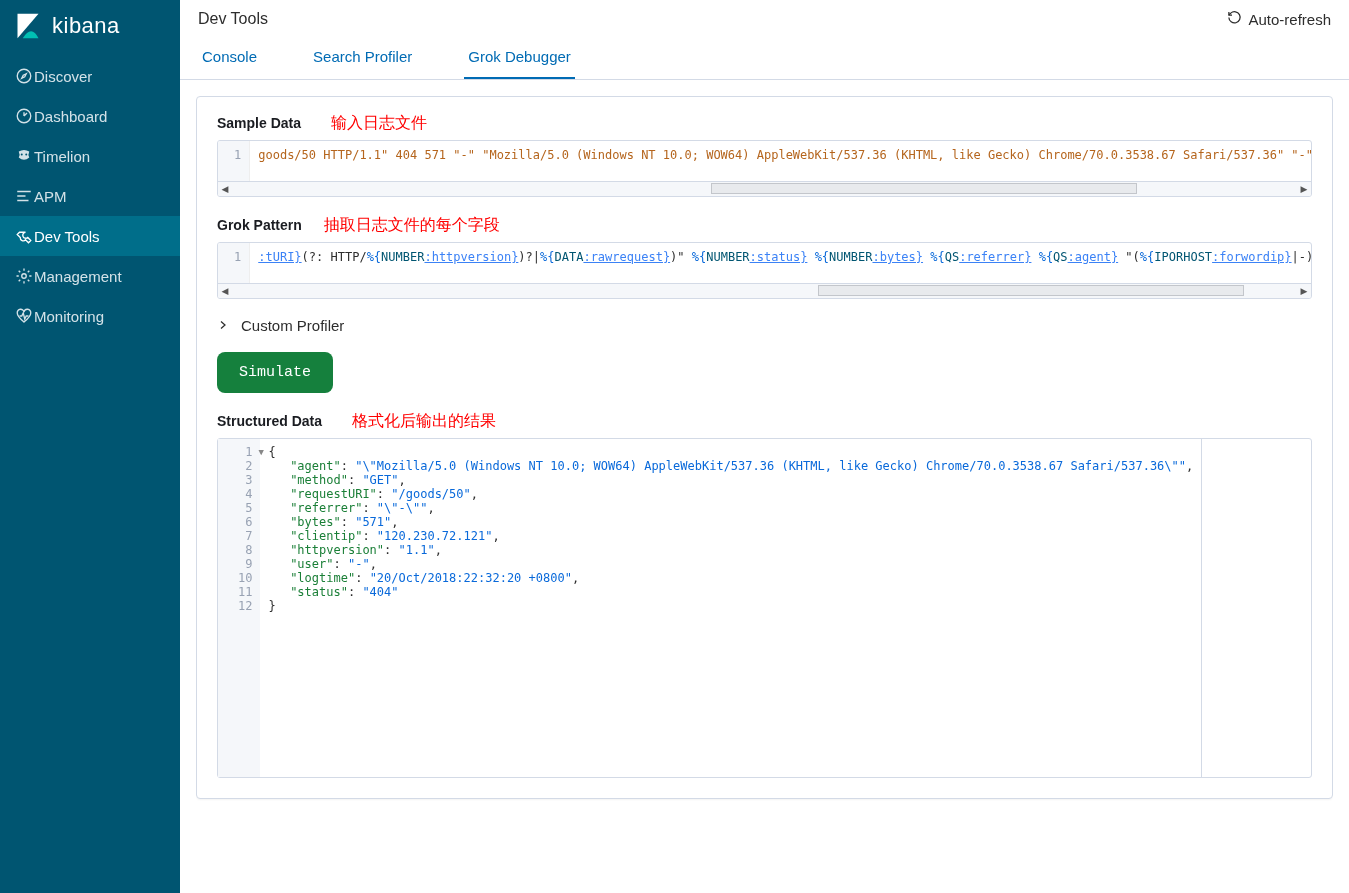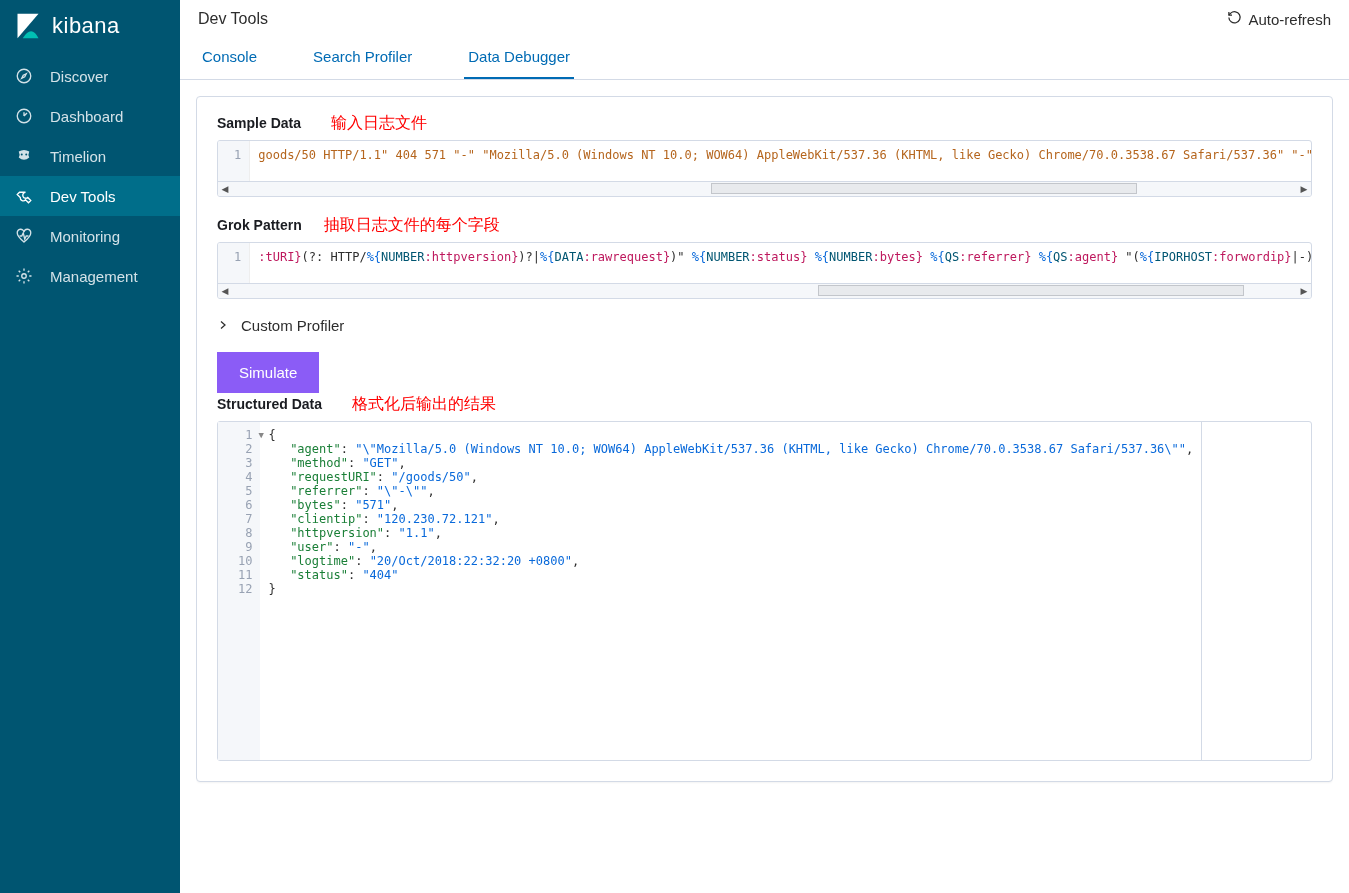--- a/index.html
+++ b/index.html
@@ -3,21 +3,21 @@
 <meta charset="utf-8">
 <style>
 * { margin: 0; padding: 0; box-sizing: border-box; }
 body { font-family: -apple-system, BlinkMacSystemFont, "Segoe UI", Helvetica, Arial, sans-serif; font-size: 14px; color: #2d2d2d; background: #fff; }
 .app { display: flex; height: 893px; width: 1349px; overflow: hidden; }
 .sidebar { width: 180px; background: #005571; color: #fff; display: flex; flex-direction: column; flex-shrink: 0; }
 .logo { display: flex; align-items: center; padding: 12px 14px 16px; gap: 10px; }
 .logo-icon { width: 28px; height: 28px; position: relative; }
 .logo-text { font-size: 22px; font-weight: 400; letter-spacing: 0.5px; color: #fff; }
 .nav { list-style: none; flex: 1; }
-.nav-item { display: flex; align-items: center; padding: 10px 14px; gap: 16px; cursor: pointer; color: #d3e2e8; font-size: 15px; }
+.nav-item { display: flex; align-items: center; padding: 10px 14px; cursor: pointer; color: #d3e2e8; font-size: 15px; }
 .nav-item.active { background: #006e8a; color: #fff; }
 .nav-icon { width: 20px; height: 20px; display: inline-flex; align-items: center; justify-content: center; flex-shrink: 0; }
 .collapse-item { padding: 10px 14px; display: flex; align-items: center; gap: 16px; cursor: pointer; color: #d3e2e8; font-size: 15px; }
 .main { flex: 1; display: flex; flex-direction: column; overflow: hidden; }
 .topbar { display: flex; align-items: center; justify-content: space-between; padding: 10px 18px 6px; }
 .topbar-title { font-size: 16px; color: #2d2d2d; }
 .auto-refresh { display: flex; align-items: center; gap: 6px; color: #2d2d2d; cursor: pointer; font-size: 15px; }
 .tabs { display: flex; gap: 48px; padding: 4px 18px 0; border-bottom: 1px solid #d3dae6; }
 .tab { padding: 10px 4px 12px; color: #006bb4; cursor: pointer; font-size: 15px; border-bottom: 2px solid transparent; }
 .tab.active { border-bottom-color: #006bb4; font-weight: 500; }
@@ -28,35 +28,35 @@
 .editor { border: 1px solid #d3dae6; border-radius: 3px; background: #fff; margin-bottom: 18px; overflow: hidden; }
 .editor-body { display: flex; font-family: Consolas, Menlo, monospace; font-size: 12px; min-height: 40px; }
 .gutter { background: #f5f7fa; color: #98a2b3; text-align: right; padding: 6px 8px 6px 16px; user-select: none; border-right: 1px solid #eee; }
 .gutter div { line-height: 16px; }
 .code { padding: 6px 8px; white-space: pre; overflow: hidden; flex: 1; line-height: 16px; }
 .hbar { height: 15px; background: #f5f7fa; border-top: 1px solid #d3dae6; position: relative; display: flex; align-items: center; }
 .hbar .arrow { width: 14px; height: 14px; display: flex; align-items: center; justify-content: center; font-size: 9px; color: #555; }
 .hbar .track { flex: 1; height: 100%; position: relative; }
 .hbar .thumb { position: absolute; top: 1px; height: 11px; background: #e8eaed; border: 1px solid #c3c6cb; }
 .custom-row { display: flex; align-items: center; gap: 12px; margin: 6px 0 18px; cursor: pointer; color: #2d2d2d; font-size: 15px; }
-.btn { background: #8b5cf6; color: #fff; border: none; border-radius: 0; padding: 12px 22px; font-size: 15px; cursor: pointer; }
+.btn { background: #15803d; color: #fff; border: none; border-radius: 8px; padding: 12px 22px; font-size: 15px; cursor: pointer; font-family: Liberation Mono, monospace; }
 .output-editor { border: 1px solid #d3dae6; border-radius: 3px; display: flex; font-family: Consolas, Menlo, monospace; font-size: 12px; min-height: 340px; margin-top: 6px; }
 .output-gutter { background: #f5f7fa; color: #98a2b3; text-align: right; padding: 6px 8px 6px 20px; user-select: none; }
 .output-gutter div { line-height: 14px; }
 .output-code { padding: 6px 8px; white-space: pre; flex: 1; line-height: 14px; position: relative; }
 .fold-caret { position: absolute; left: -2px; top: 6px; font-size: 9px; color: #888; }
 .vline { width: 1px; background: #d3dae6; }
 .json-key { color: #1a7f37; }
 .json-str { color: #0969da; }
 .tok-brace { color: #2d2d2d; }
 .tok-str { color: #b5651d; }
 .tok-kw { color: #0969da; }
-.tok-var { color: #be185d; }
+.tok-var { color: #3b82f6; text-decoration: underline; }
 .tok-name { color: #005571; }
-.sp { margin-top: 1px; }
+.sp { margin-top: 18px; }
 </style>
 </head>
 <body>
 
 <div class="app">
   <aside class="sidebar">
     <div class="logo">
       <span class="logo-icon">
         <svg viewBox="0 0 32 32" width="28" height="28">
             <path d="M4 2 L28 2 L4 30 Z" fill="#fff"></path>
@@ -87,65 +87,73 @@
       <li class="nav-item">
         <span class="nav-icon">
             <svg width="18" height="18" viewBox="0 0 24 24" fill="#d3e2e8">
               <path d="M5 6 Q12 2 19 6 Q17 10 19 14 Q12 20 5 14 Q7 10 5 6 Z"></path>
               <circle cx="9" cy="10" r="1.3" fill="#005571"></circle>
               <circle cx="15" cy="10" r="1.3" fill="#005571"></circle>
             </svg>
           </span>
         <span>Timelion</span>
       </li>
+      <li class="nav-item">
+        <span class="nav-icon">
+            <svg width="18" height="18" viewBox="0 0 24 24" stroke="#d3e2e8" fill="none" stroke-width="1.8">
+              <path d="M3 6 H21 M3 12 H14 M3 18 H18"></path>
+            </svg>
+          </span>
+        <span>APM</span>
+      </li>
       <li class="nav-item active">
         <span class="nav-icon">
             <svg width="18" height="18" viewBox="0 0 24 24" stroke="#fff" fill="none" stroke-width="1.8">
               <path d="M14 7 a4 4 0 1 0 3 7 L21 18 L18 21 L14 17 a4 4 0 0 1 -7 -3 L3 10 L6 7 Z"></path>
             </svg>
           </span>
         <span>Dev Tools</span>
       </li>
       <li class="nav-item">
         <span class="nav-icon">
             <svg width="18" height="18" viewBox="0 0 24 24" stroke="#d3e2e8" fill="none" stroke-width="1.8">
+              <circle cx="12" cy="12" r="3"></circle>
+              <path d="M12 2 V5 M12 19 V22 M4.9 4.9 L7 7 M17 17 L19.1 19.1 M2 12 H5 M19 12 H22 M4.9 19.1 L7 17 M17 7 L19.1 4.9"></path>
+            </svg>
+          </span>
+        <span>Management</span>
+      </li>
+      <li class="nav-item">
+        <span class="nav-icon">
+            <svg width="18" height="18" viewBox="0 0 24 24" stroke="#d3e2e8" fill="none" stroke-width="1.8">
               <path d="M12 20 C6 15 3 12 3 8 a4 4 0 0 1 9 -1 a4 4 0 0 1 9 1 c0 4 -3 7 -9 12 Z"></path>
               <path d="M6 12 H9 L11 8 L13 16 L15 12 H18"></path>
             </svg>
           </span>
         <span>Monitoring</span>
-      </li>
-      <li class="nav-item">
-        <span class="nav-icon">
-            <svg width="18" height="18" viewBox="0 0 24 24" stroke="#d3e2e8" fill="none" stroke-width="1.8">
-              <circle cx="12" cy="12" r="3"></circle>
-              <path d="M12 2 V5 M12 19 V22 M4.9 4.9 L7 7 M17 17 L19.1 19.1 M2 12 H5 M19 12 H22 M4.9 19.1 L7 17 M17 7 L19.1 4.9"></path>
-            </svg>
-          </span>
-        <span>Management</span>
       </li>
     </ul>
   </aside>
 
   <div class="main">
     <div class="topbar">
       <div class="topbar-title">Dev Tools</div>
       <div class="auto-refresh">
         <span><svg width="15" height="15" viewBox="0 0 24 24" stroke="#2d2d2d" fill="none" stroke-width="2">
               <path d="M3 12 a9 9 0 1 0 3 -7 L3 8"></path>
               <path d="M3 3 V8 H8"></path>
             </svg></span>
         <span>Auto-refresh</span>
       </div>
     </div>
 
     <div class="tabs">
       <div class="tab">Console</div>
       <div class="tab">Search Profiler</div>
-      <div class="tab active">Data Debugger</div>
+      <div class="tab active">Grok Debugger</div>
     </div>
 
     <div class="content">
       <div class="panel">
 
         <div class="section-label">
           <span>Sample Data</span>
           <span class="red-annot">输入日志文件</span>
         </div>
         <div class="editor">

